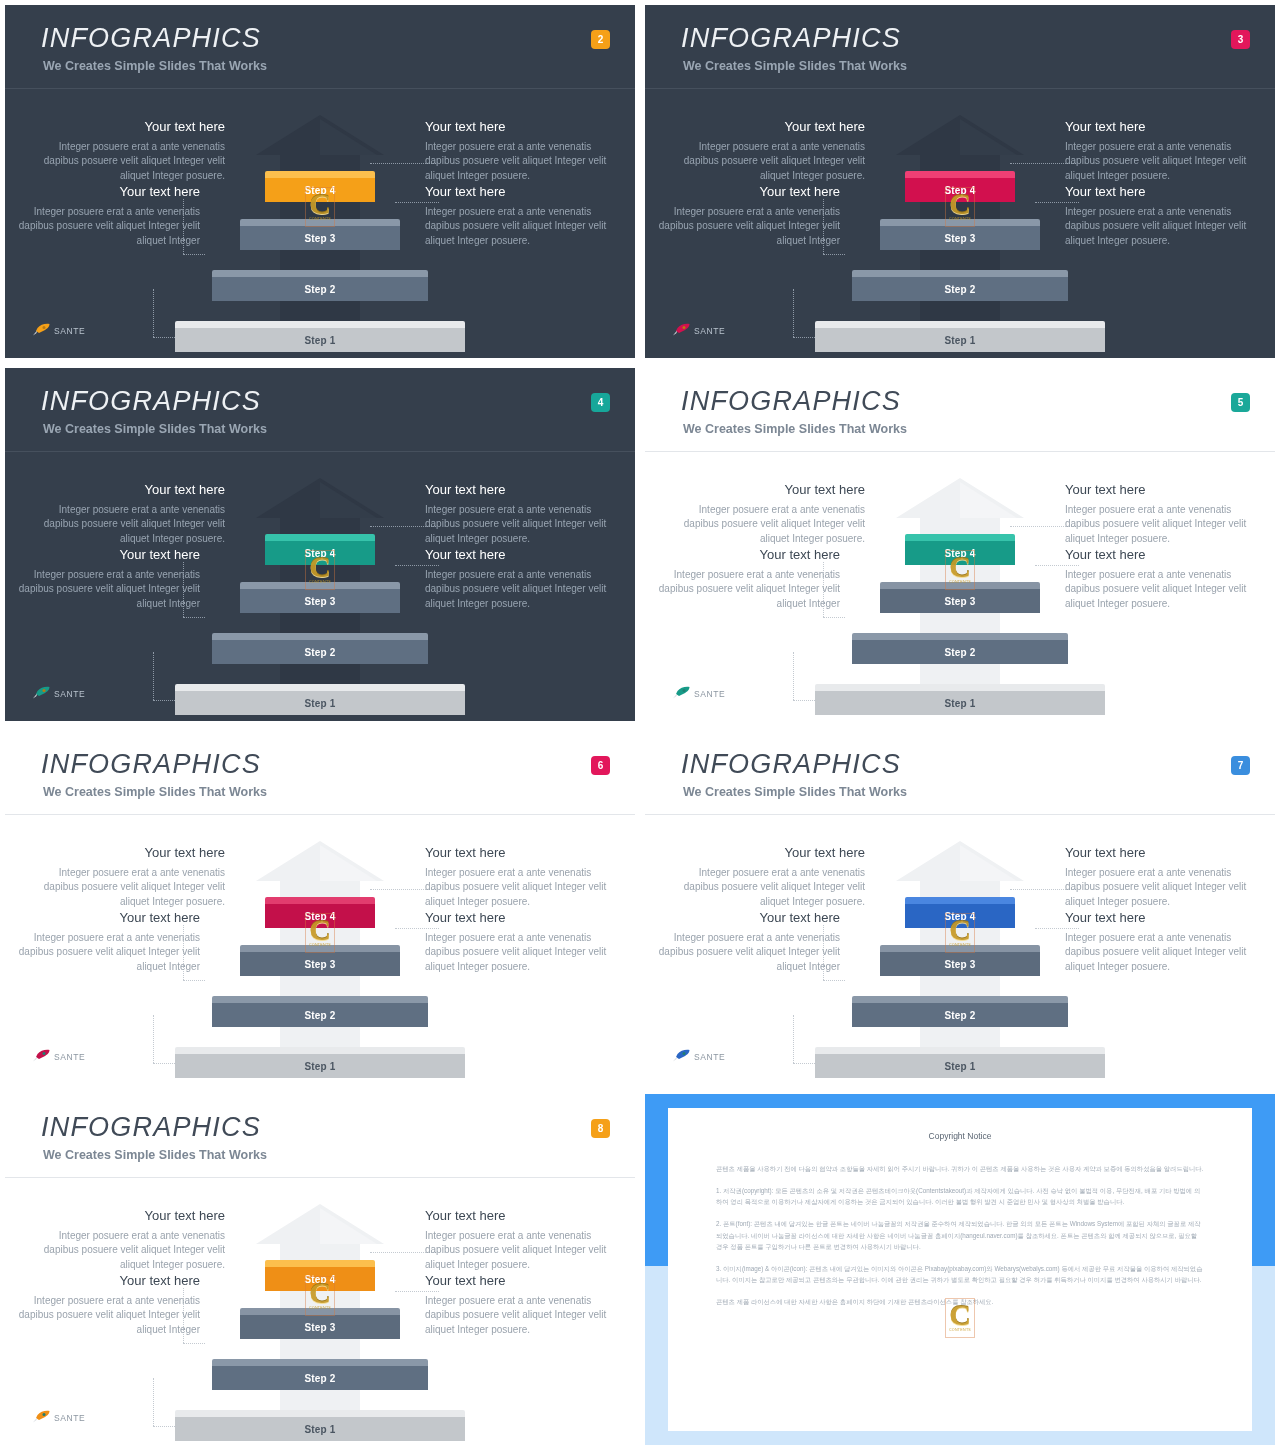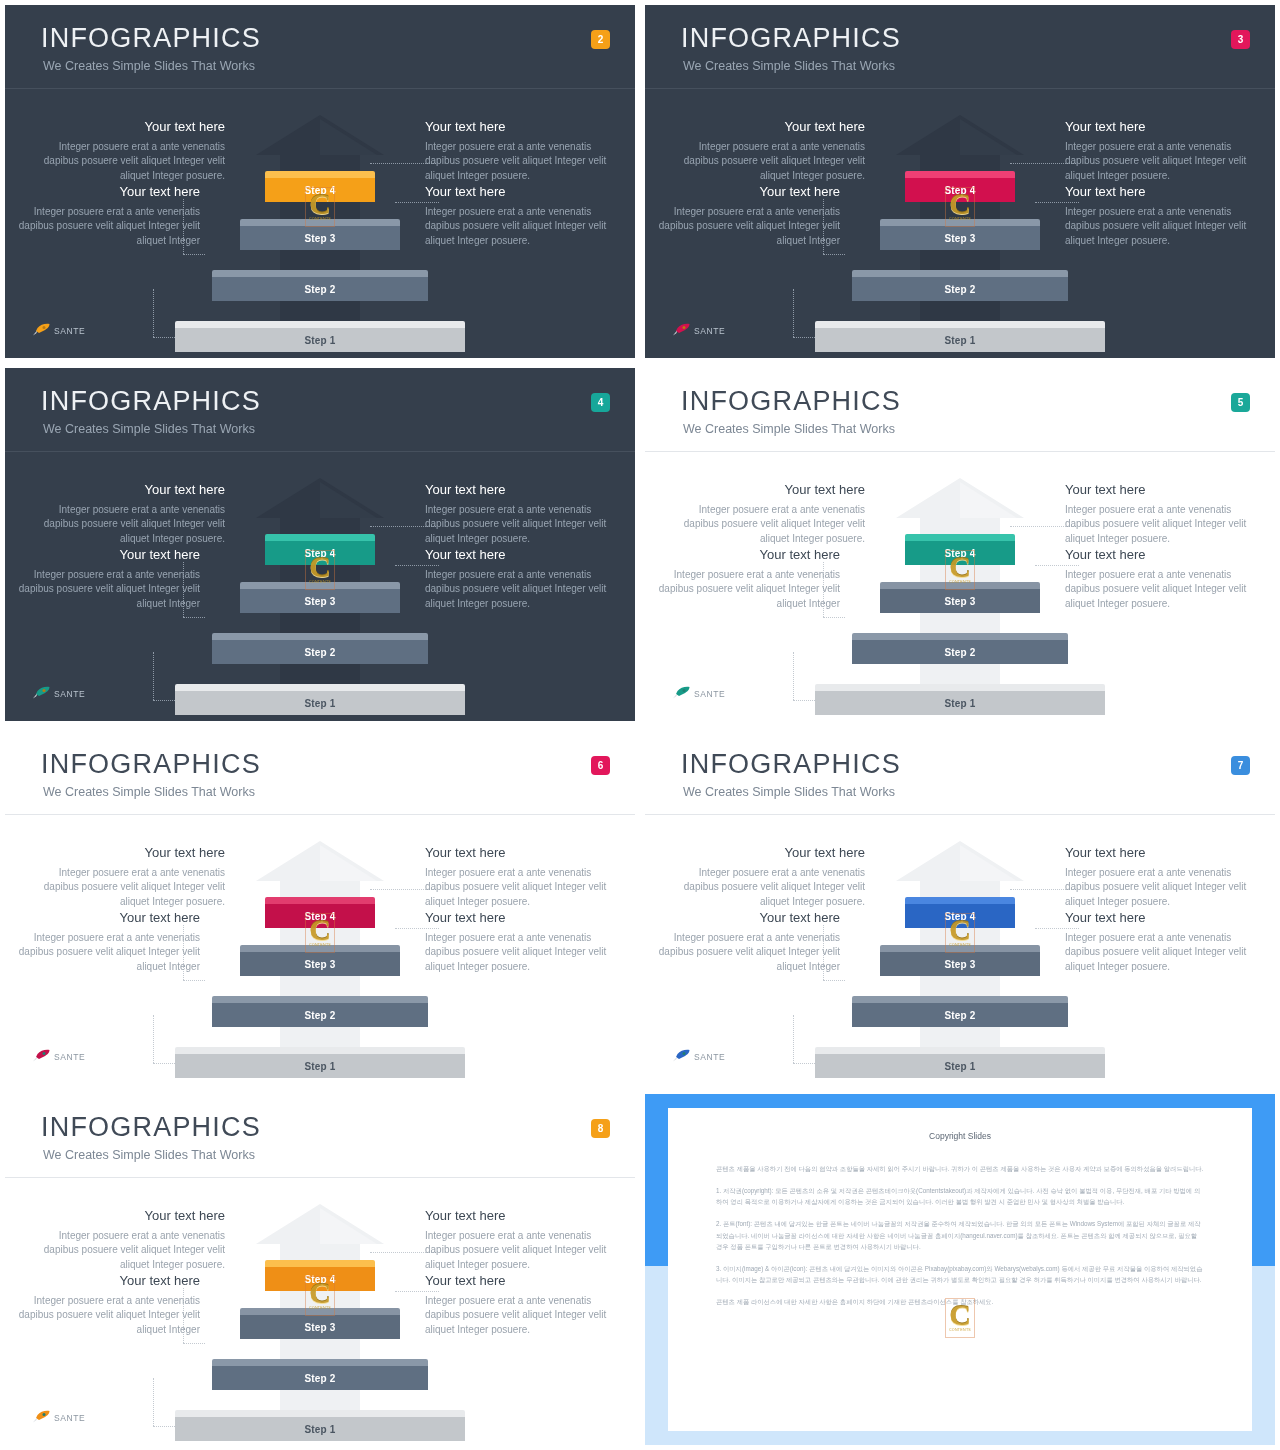--- a/index.html
+++ b/index.html
@@ -27,26 +27,27 @@
   .slide.light { background:#ffffff; }
 
   
   .hdr { position:absolute; left:0; top:0; width:100%; height:84px; }
   .slide.dark  .hdr { border-bottom:1px solid #46505d; }
   .slide.light .hdr { border-bottom:1px solid #e3e6ea; }
   .title {
     position:absolute; left:36px; top:20px;
     font-size:27px; letter-spacing:1.2px; font-weight:400;
     line-height:1;
+    font-style:italic;
   }
   .slide.dark  .title { color:#eef1f4; }
   .slide.light .title { color:#404a57; }
   .subtitle {
     position:absolute; left:38px; top:55px;
-    font-size:12.5px; font-weight:400; line-height:1;
+    font-size:12.5px; font-weight:700; line-height:1;
   }
   .slide.dark  .subtitle { color:#9aa6b3; }
   .slide.light .subtitle { color:#7c8794; }
 
   .badge {
     position:absolute; right:25px; top:25px;
     width:19px; height:19px; border-radius:4px;
     color:#fff; font-size:10px; font-weight:700;
     display:flex; align-items:center; justify-content:center;
     line-height:1;
@@ -588,21 +589,21 @@
             <path d="M8 15 L0 25 L7 20 Z" fill="#d9dde2"></path>
           </svg></span>
         <span class="name">SANTE</span>
       </div>
     </div>
     <div class="slide" style="border-color:#fff;padding:0;">
       <div class="copy-outer">
         <div class="copy-top"></div>
         <div class="copy-card">
           <div class="copy-inner">
-            <div class="copy-sub">Copyright Slides</div>
+            <div class="copy-sub">Copyright Notice</div>
             <div class="copy-body">
               <p>콘텐츠 제품을 사용하기 전에 다음의 협약과 조항들을 자세히 읽어 주시기 바랍니다. 귀하가 이 콘텐츠 제품을 사용하는 것은 사용자 계약과 보증에 동의하셨음을 알려드립니다.</p>
               <p>1. 저작권(copyright): 모든 콘텐츠의 소유 및 저작권은 콘텐츠테이크아웃(Contentstakeout)과 제작자에게 있습니다. 사전 승낙 없이 불법적 이용, 무단전재, 배포 기타 방법에 의하여 영리 목적으로 이용하거나 제삼자에게 이용하는 것은 금지되어 있습니다. 이러한 불법 행위 발견 시 준엄한 민사 및 형사상의 처벌을 받습니다.</p>
               <p>2. 폰트(font): 콘텐츠 내에 담겨있는 한글 폰트는 네이버 나눔글꼴의 저작권을 준수하여 제작되었습니다. 한글 외의 모든 폰트는 Windows System에 포함된 자체의 글꼴로 제작되었습니다. 네이버 나눔글꼴 라이선스에 대한 자세한 사항은 네이버 나눔글꼴 홈페이지(hangeul.naver.com)를 참조하세요. 폰트는 콘텐츠와 함께 제공되지 않으므로, 필요할 경우 정품 폰트를 구입하거나 다른 폰트로 변경하여 사용하시기 바랍니다.</p>
               <p>3. 이미지(image) &amp; 아이콘(icon): 콘텐츠 내에 담겨있는 이미지와 아이콘은 Pixabay(pixabay.com)와 Webarys(webalys.com) 등에서 제공한 무료 저작물을 이용하여 제작되었습니다. 이미지는 참고로만 제공되고 콘텐츠와는 무관합니다. 이에 관한 권리는 귀하가 별도로 확인하고 필요할 경우 허가를 취득하거나 이미지를 변경하여 사용하시기 바랍니다.</p>
               <p>콘텐츠 제품 라이선스에 대한 자세한 사항은 홈페이지 하단에 기재한 콘텐츠라이선스를 참조하세요.</p>
             </div>
             <div class="copy-wm">
               <div class="wm" style="top: 0px;">
                 <div class="box"></div>

